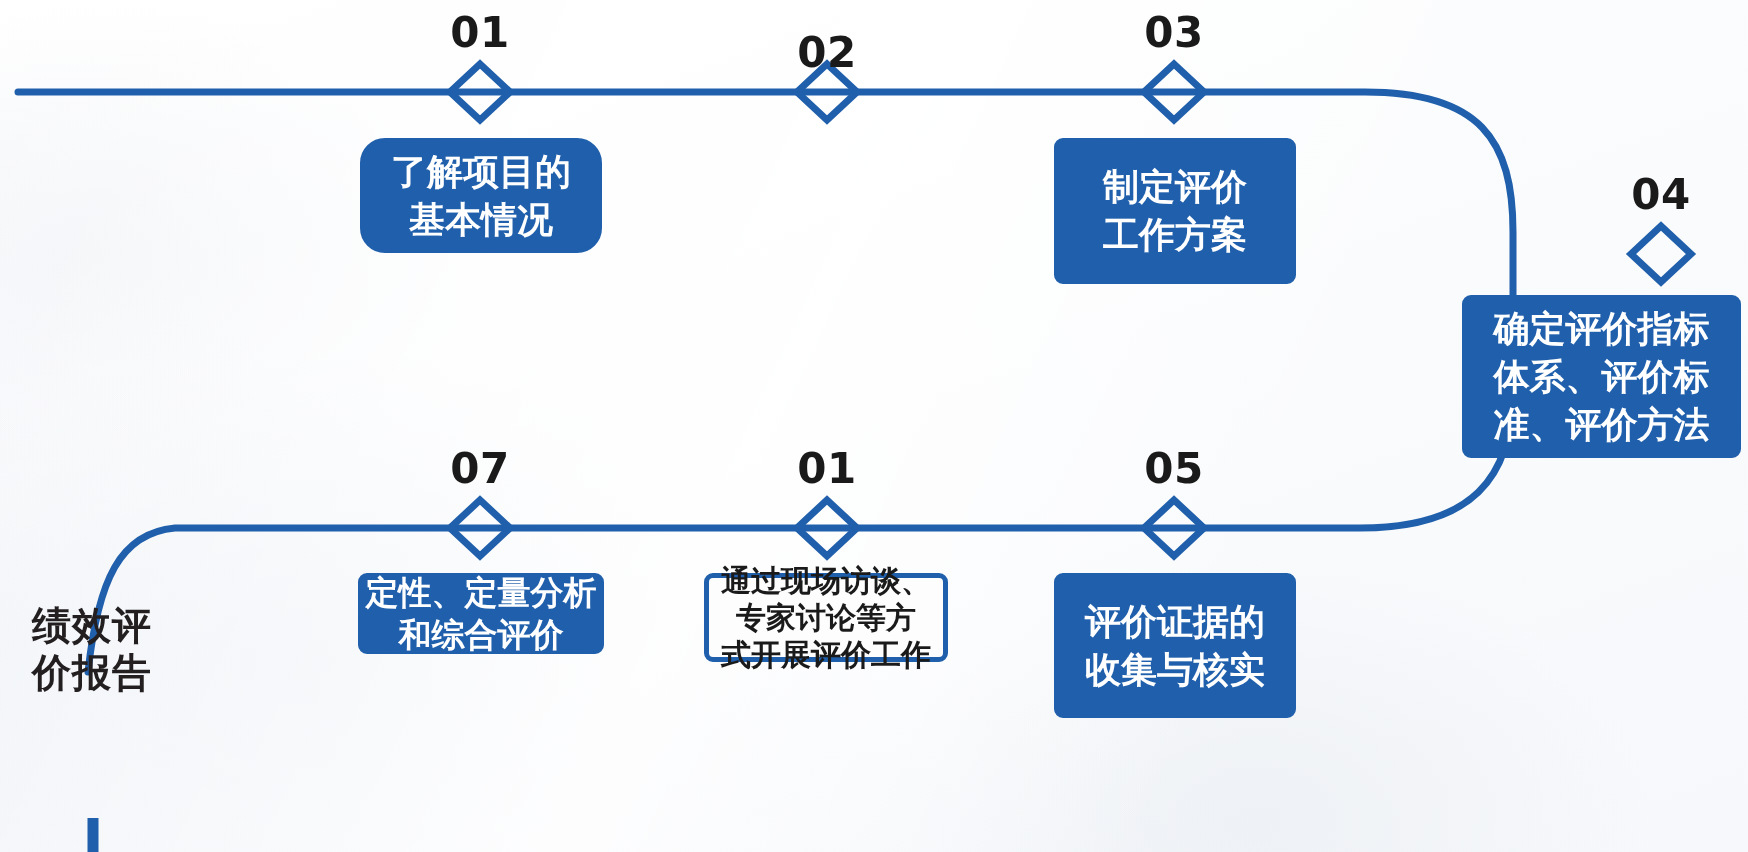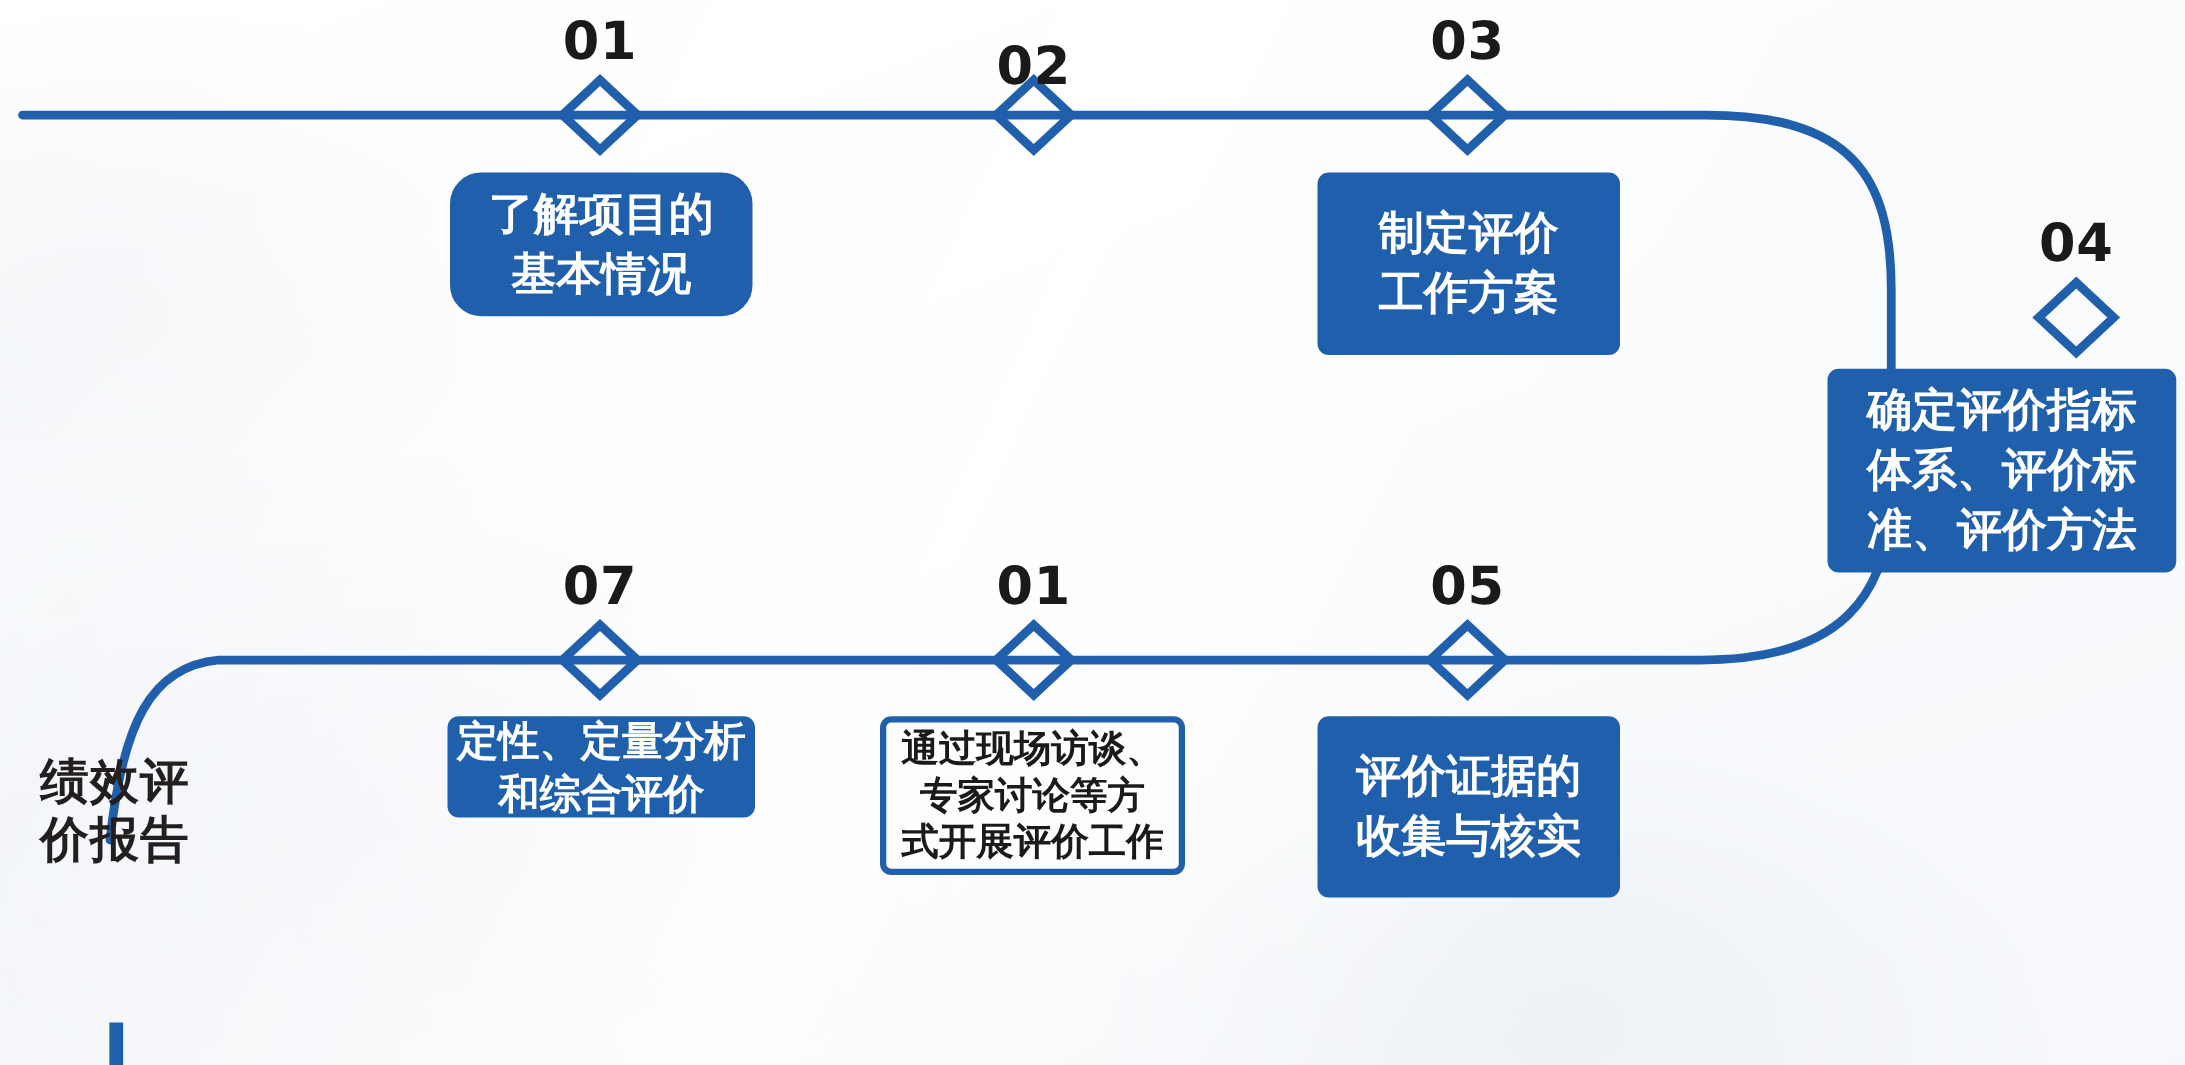--- a/index.html
+++ b/index.html
@@ -122,20 +122,20 @@
   <div class="box filled s36" style="left:1054px;top:138px;width:242px;height:146px;text-align:right;">制定评价
 工作方案</div>
 
   <div class="box filled s36" style="left:1462px;top:295px;width:279px;height:163px;">确定评价指标
 体系、评价标
 准、评价方法</div>
 
   <div class="box filled s36" style="left:1054px;top:573px;width:242px;height:145px;">评价证据的
 收集与核实</div>
 
-  <div class="box outline s30" style="left:704px;top:573px;width:244px;height:127px;">通过现场访谈、
+  <div class="box outline s30" style="left:704px;top:573px;width:244px;height:89px;">通过现场访谈、
 专家讨论等方
 式开展评价工作</div>
 
   <div class="box filled s33" style="left:358px;top:573px;width:246px;height:81px;">定性、定量分析
 和综合评价</div>
 
 </div>
 
 </body></html>

